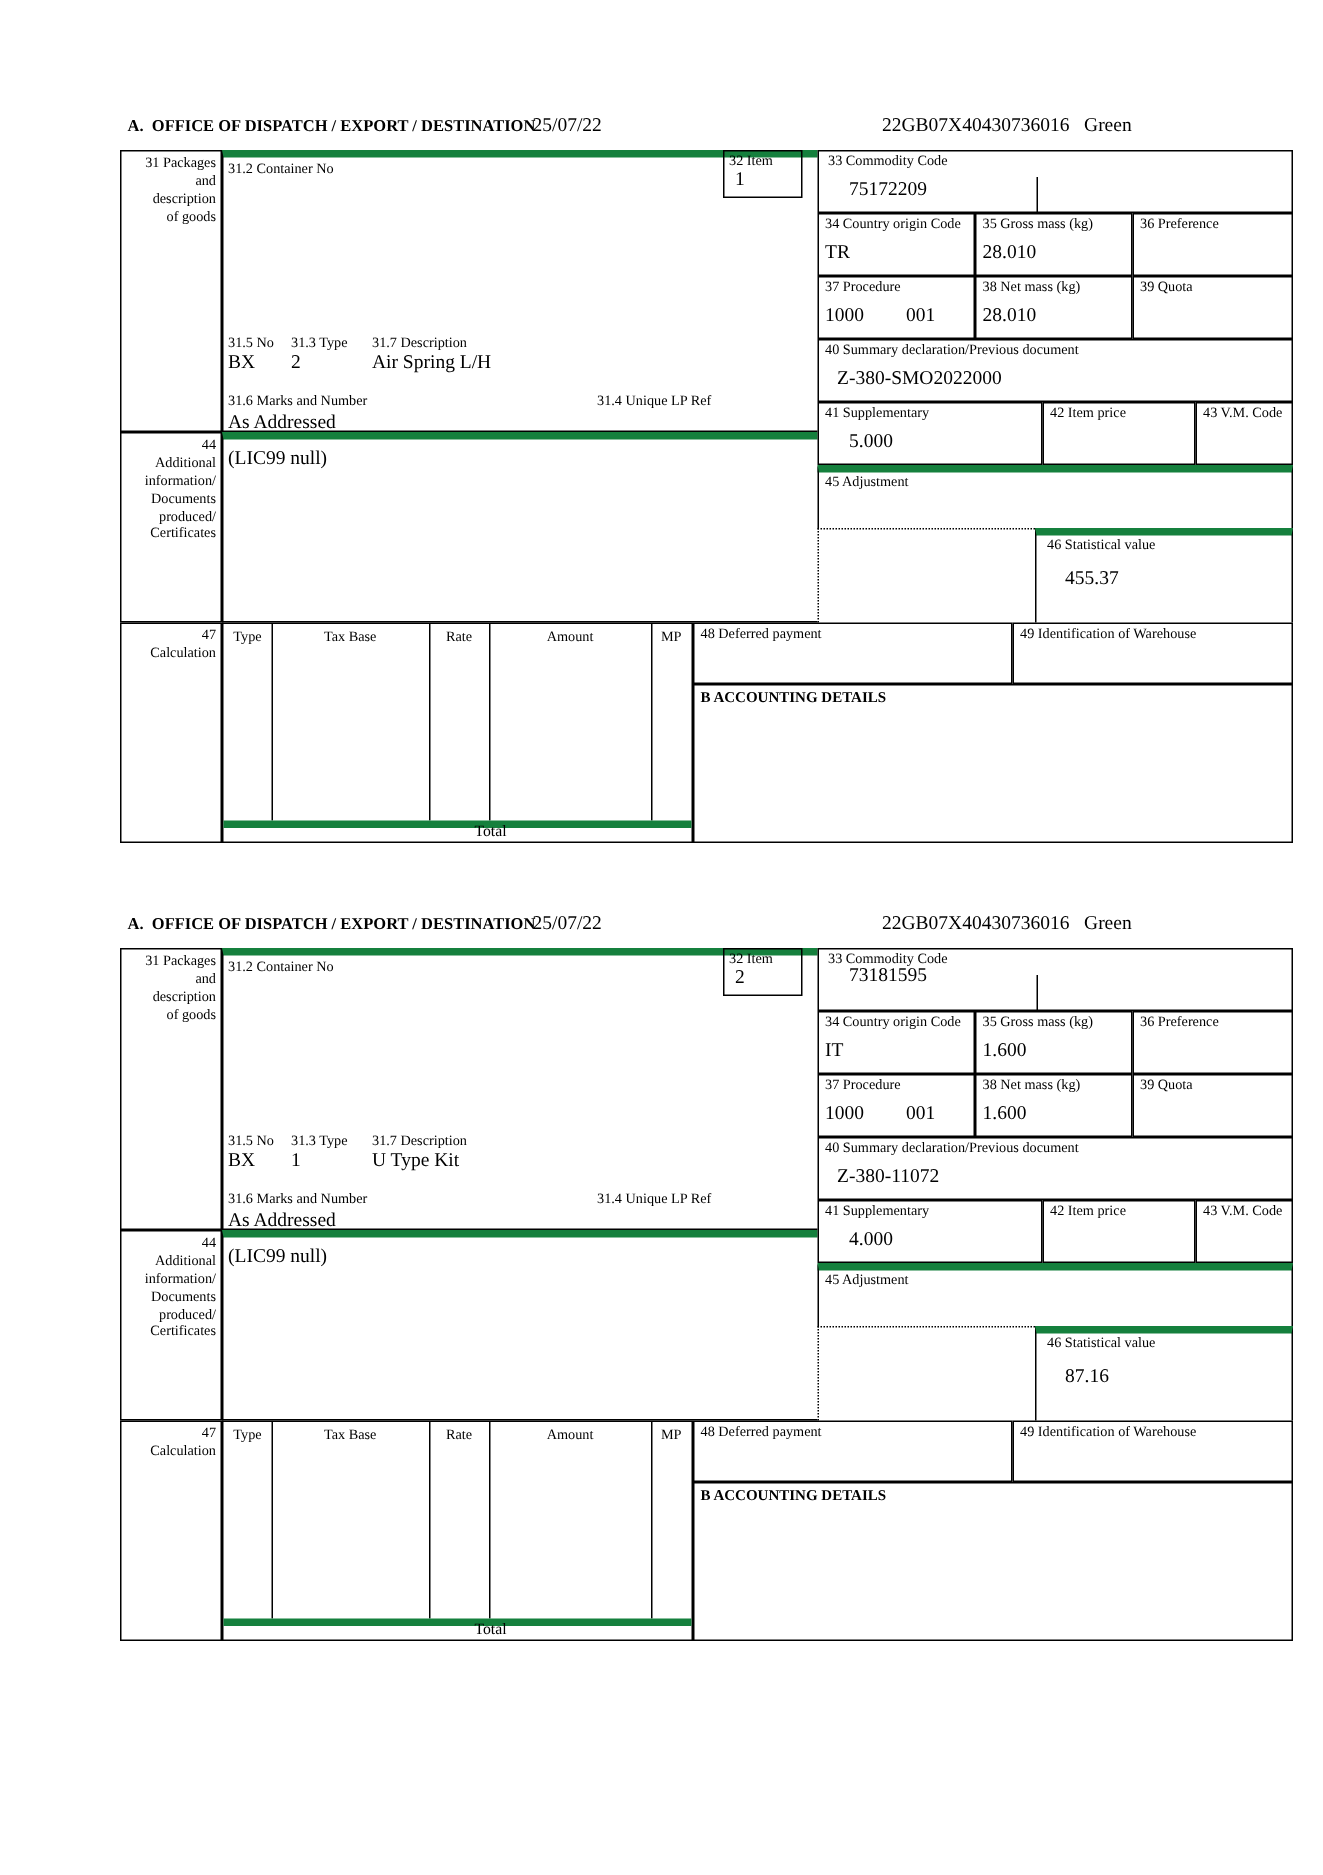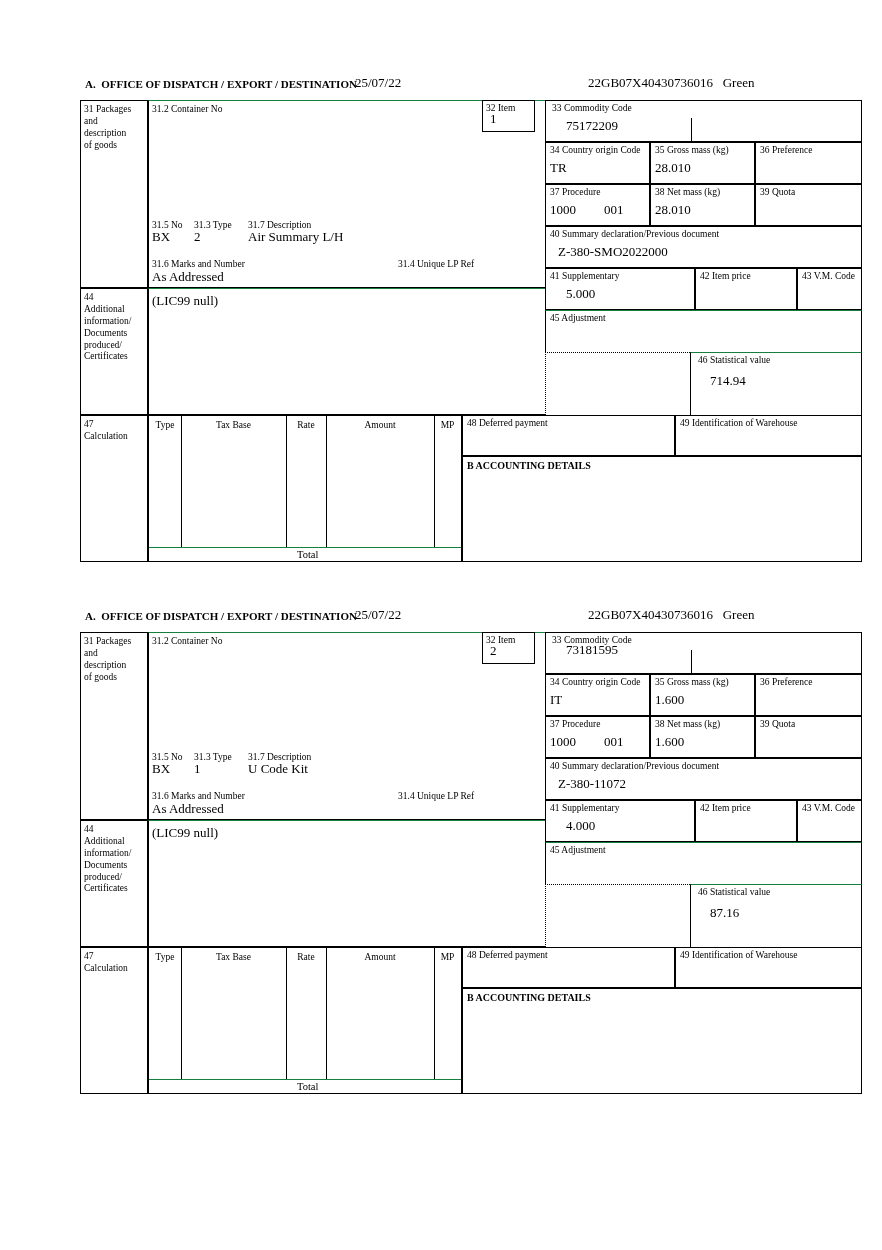--- a/index.html
+++ b/index.html
@@ -3,32 +3,32 @@
 <meta charset="utf-8">
 <style>
   * { margin:0; padding:0; }
   body { background:#fff; }
   .page { position:relative; width:882px; height:1250px; background:#fff;
           font-family:"Liberation Serif", serif; color:#000; overflow:hidden; }
   .block { position:absolute; left:0; width:882px; height:566px; }
   .box, .ln, .abs { position:absolute; box-sizing:border-box; }
   .b  { border:1px solid #000; }
   .bl { border-left:1px solid #000; }
-  .bt { border-top:1px solid #15803d; }
+  .bt { border-top:5px solid #15803d; }
   .br { border-right:1px solid #000; }
   .bb { border-bottom:1px solid #000; }
   .dotH { border-top:1px dotted #000; }
   .dotV { border-left:1px dotted #000; }
-  .lbl { position:absolute; font-size:9.5px; line-height:1.25; white-space:nowrap; }
+  .lbl { position:absolute; font-size:9.5px; line-height:1.25; white-space:nowrap;text-align:right; }
   .lblw { white-space:pre-line; }
   .val { position:absolute; font-size:13px; white-space:pre; }
   .hdrA { position:absolute; font-size:11px; font-weight:bold; white-space:pre; }
   .hdrV { position:absolute; font-size:13px; white-space:pre; }
   .th  { position:absolute; font-size:9.5px; text-align:center; }
-  .totalLbl { position:absolute; font-size:10.5px; text-align:left; }
+  .totalLbl { position:absolute; font-size:10.5px; text-align:center; }
   .acct { position:absolute; font-size:10px; font-weight:bold; white-space:nowrap; }
 </style>
 </head>
 <body>
 
 <div class="page">
 
   <div class="block" style="top:0px">
     <div class="hdrA" style="left:85px;top:78px">A.  OFFICE OF DISPATCH / EXPORT / DESTINATION</div>
     <div class="hdrV" style="left:355px;top:75px">25/07/22</div>
@@ -41,21 +41,21 @@
 of goods</div>
     </div>
 
     <div class="box bl bt bb" style="left:148px;top:100px;width:397px;height:188px">
       <div class="lbl" style="left:3px;top:3px">31.2 Container No</div>
       <div class="lbl" style="left:3px;top:119px">31.5 No</div>
       <div class="lbl" style="left:45px;top:119px">31.3 Type</div>
       <div class="lbl" style="left:99px;top:119px">31.7 Description</div>
       <div class="val" style="left:3px;top:128px">BX</div>
       <div class="val" style="left:45px;top:128px">2</div>
-      <div class="val" style="left:99px;top:128px">Air Summary L/H</div>
+      <div class="val" style="left:99px;top:128px">Air Spring L/H</div>
       <div class="lbl" style="left:3px;top:158px">31.6 Marks and Number</div>
       <div class="lbl" style="left:249px;top:158px">31.4 Unique LP Ref</div>
       <div class="val" style="left:3px;top:168px">As Addressed</div>
     </div>
 
     <div class="box b" style="left:482px;top:100px;width:53px;height:32px">
       <div class="lbl" style="left:3px;top:2px">32 Item</div>
       <div class="val" style="left:7px;top:10px">1</div>
     </div>
 
@@ -121,21 +121,21 @@
 
     <div class="box bl bt br" style="left:545px;top:310px;width:317px;height:42px">
       <div class="lbl" style="left:4px;top:2px">45 Adjustment</div>
     </div>
 
     <div class="ln dotH" style="left:545px;top:352px;width:145px;height:1px"></div>
     <div class="ln dotV" style="left:545px;top:352px;width:1px;height:63px"></div>
 
     <div class="box bl bt br" style="left:690px;top:352px;width:172px;height:63px">
       <div class="lbl" style="left:7px;top:2px">46 Statistical value</div>
-      <div class="val" style="left:19px;top:20px">714.94</div>
+      <div class="val" style="left:19px;top:20px">455.37</div>
     </div>
 
     <div class="box b" style="left:80px;top:415px;width:68px;height:147px">
       <div class="lbl lblw" style="left:3px;top:3px;width:60px">47
 Calculation</div>
     </div>
 
     <div class="box b" style="left:148px;top:415px;width:314px;height:147px">
       <div class="th" style="left:0px;top:4px;width:32px">Type</div>
       <div class="th" style="left:32px;top:4px;width:105px">Tax Base</div>
@@ -173,21 +173,21 @@
 of goods</div>
     </div>
 
     <div class="box bl bt bb" style="left:148px;top:100px;width:397px;height:188px">
       <div class="lbl" style="left:3px;top:3px">31.2 Container No</div>
       <div class="lbl" style="left:3px;top:119px">31.5 No</div>
       <div class="lbl" style="left:45px;top:119px">31.3 Type</div>
       <div class="lbl" style="left:99px;top:119px">31.7 Description</div>
       <div class="val" style="left:3px;top:128px">BX</div>
       <div class="val" style="left:45px;top:128px">1</div>
-      <div class="val" style="left:99px;top:128px">U Code Kit</div>
+      <div class="val" style="left:99px;top:128px">U Type Kit</div>
       <div class="lbl" style="left:3px;top:158px">31.6 Marks and Number</div>
       <div class="lbl" style="left:249px;top:158px">31.4 Unique LP Ref</div>
       <div class="val" style="left:3px;top:168px">As Addressed</div>
     </div>
 
     <div class="box b" style="left:482px;top:100px;width:53px;height:32px">
       <div class="lbl" style="left:3px;top:2px">32 Item</div>
       <div class="val" style="left:7px;top:10px">2</div>
     </div>
 

